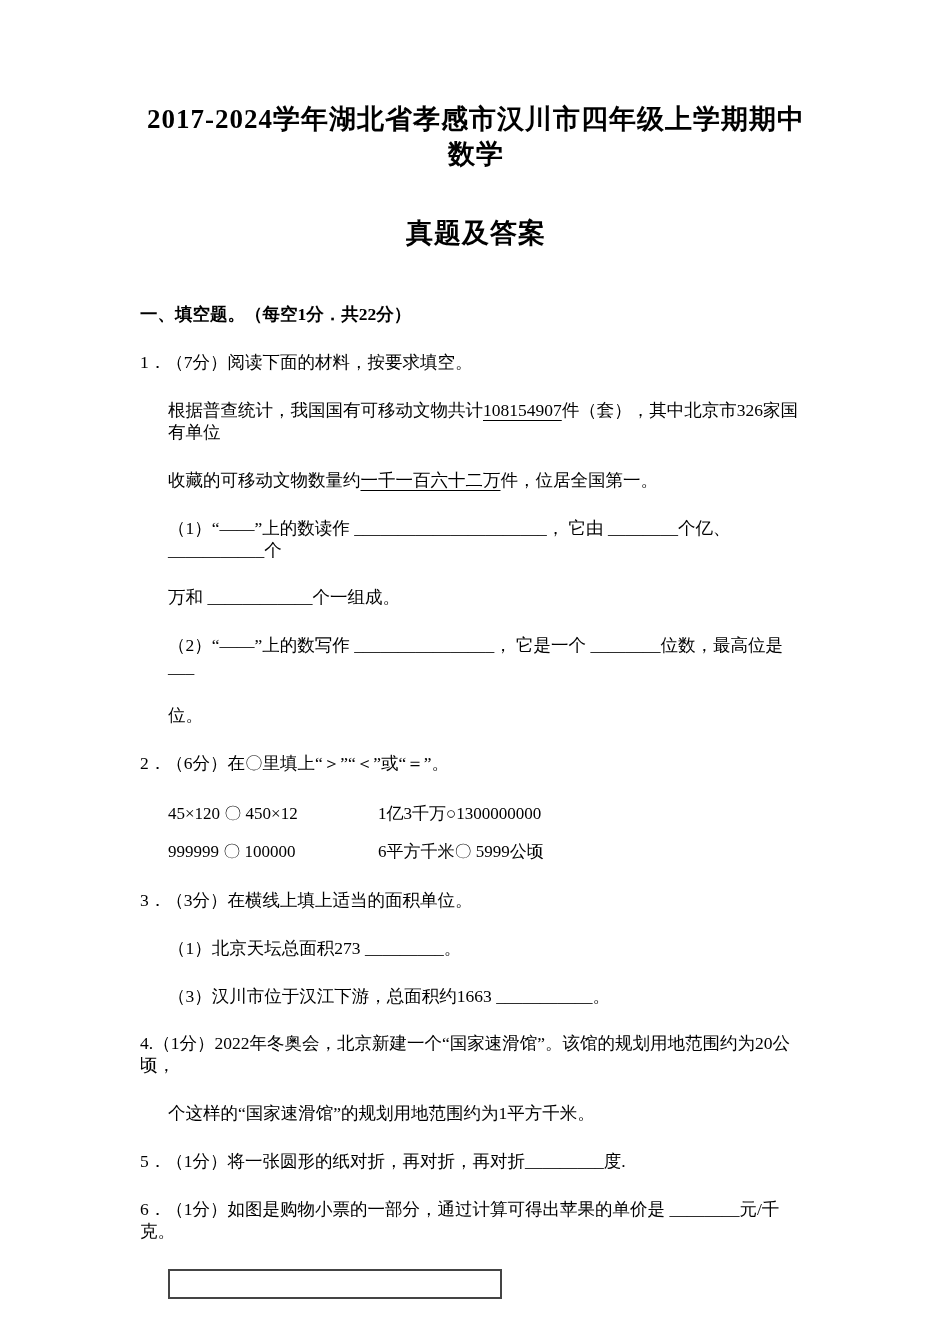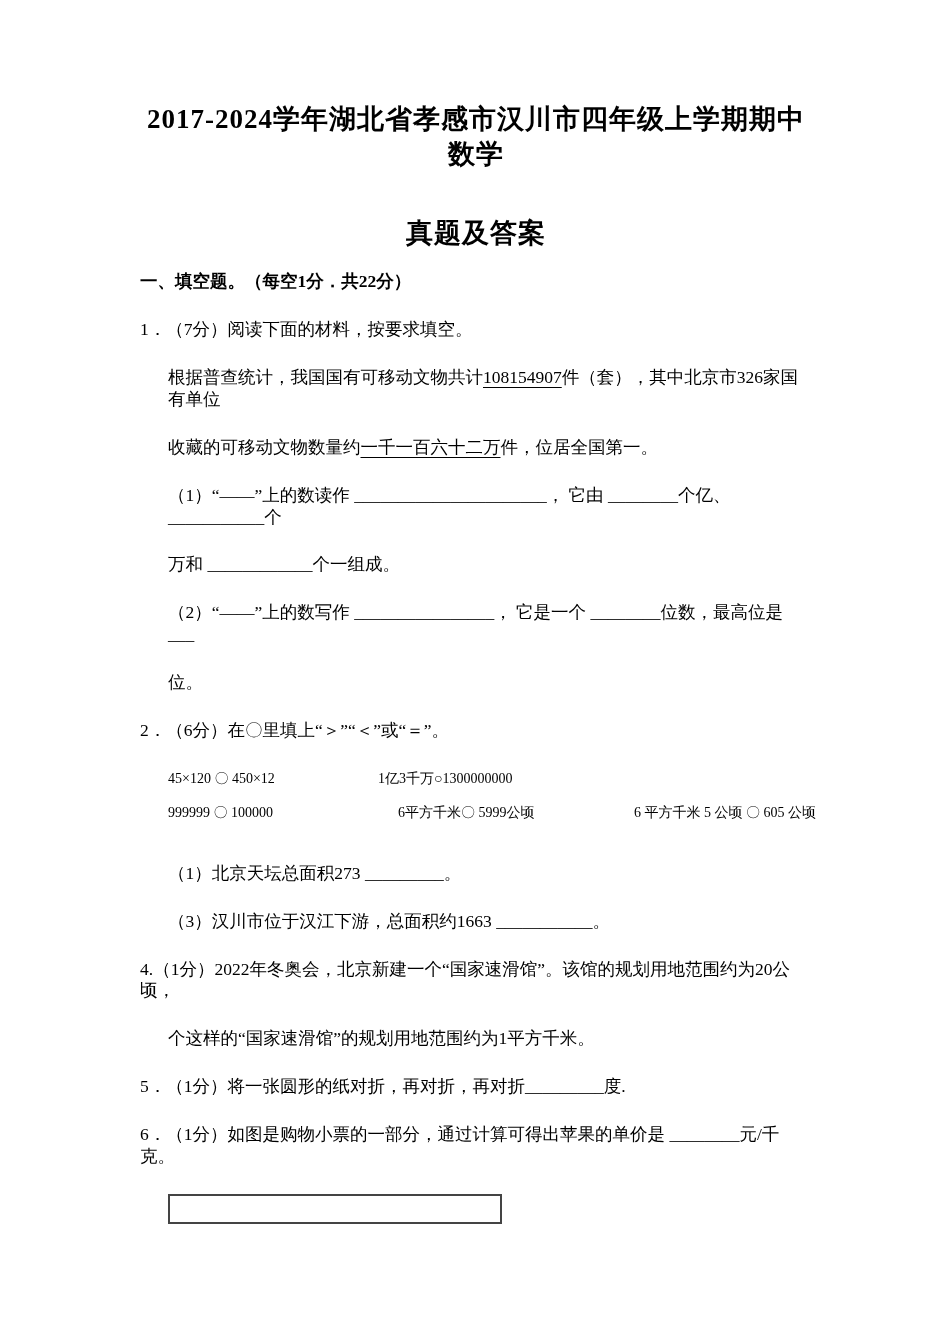--- a/index.html
+++ b/index.html
@@ -1,28 +1,28 @@
 <!DOCTYPE html>
 <html><head>
 <meta charset="utf-8">
 <style>
   html,body{margin:0;padding:0;background:#ffffff;}
   body{font-family:"Liberation Serif","DejaVu Serif",serif;color:#000;}
   .page{width:950px;min-height:1344px;box-sizing:border-box;padding:102px 138px 60px 140px;background:#fff;}
   .title{font-weight:bold;font-size:27px;text-align:center;margin:0 0 44px 0;line-height:1.3;letter-spacing:1px;}
-  .title.second{margin-bottom:20px;}
+  .title.second{margin-bottom:53px;}
   p{font-size:17.5px;margin:0 0 26px 0;line-height:1.25;}
   .bold{font-weight:bold;}
   .ind{padding-left:28px;}
   .u{text-decoration:underline;text-underline-offset:4px;margin-top:13px;}
-  .cmp-row{display:flex;margin:0 0 13px 0;padding-left:28px;font-size:14px;line-height:1.5;}
+  .cmp-row{display:flex;margin:0 0 13px 0;padding-left:28px;font-size:17px;line-height:1.5;}
   .cmp-row .c1{width:210px;flex:none;}
   .cmp-row .c2{width:216px;flex:none;}
   .cmp-row .c3{width:218px;flex:none;}
-  .cmp-last{margin-bottom:40px;gap:20px;}
+  .cmp-last{margin-bottom:25px;}
   .receipt{border:2px solid #444;width:334px;margin:4px 0 40px 28px;padding:12px 16px 14px 16px;box-sizing:border-box;font-size:18px;}
 </style>
 </head>
 <body>
 
 <div class="page">
 
   <h1 class="title">2017-2024学年湖北省孝感市汉川市四年级上学期期中数学</h1>
   <h1 class="title second">真题及答案</h1>
 
@@ -37,23 +37,23 @@
   <p class="ind">位。</p>
 
   <p>2．（6分）在〇里填上“＞”“＜”或“＝”。</p>
   <div class="cmp-row">
     <span class="c1">45×120 〇 450×12</span>
     <span class="c3">1亿3千万○1300000000</span>
   </div>
   <div class="cmp-row cmp-last">
     <span class="c1">999999 〇 100000</span>
     <span class="c2">6平方千米〇 5999公顷</span>
-    <span class="c3">6 平方千米 5 公顷 〇 605 公顷</span>
   </div>
 
+  <p>3．（3分）在横线上填上适当的面积单位。</p>
   <p class="ind">（1）北京天坛总面积273  _________。</p>
   <p class="ind">（3）汉川市位于汉江下游，总面积约1663  ___________。</p>
 
   <p>4.（1分）2022年冬奥会，北京新建一个“国家速滑馆”。该馆的规划用地范围约为20公顷，</p>
   <p class="ind">个这样的“国家速滑馆”的规划用地范围约为1平方千米。</p>
 
   <p>5．（1分）将一张圆形的纸对折，再对折，再对折_________度.</p>
 
   <p>6．（1分）如图是购物小票的一部分，通过计算可得出苹果的单价是  ________元/千克。</p>
   <div class="receipt">

